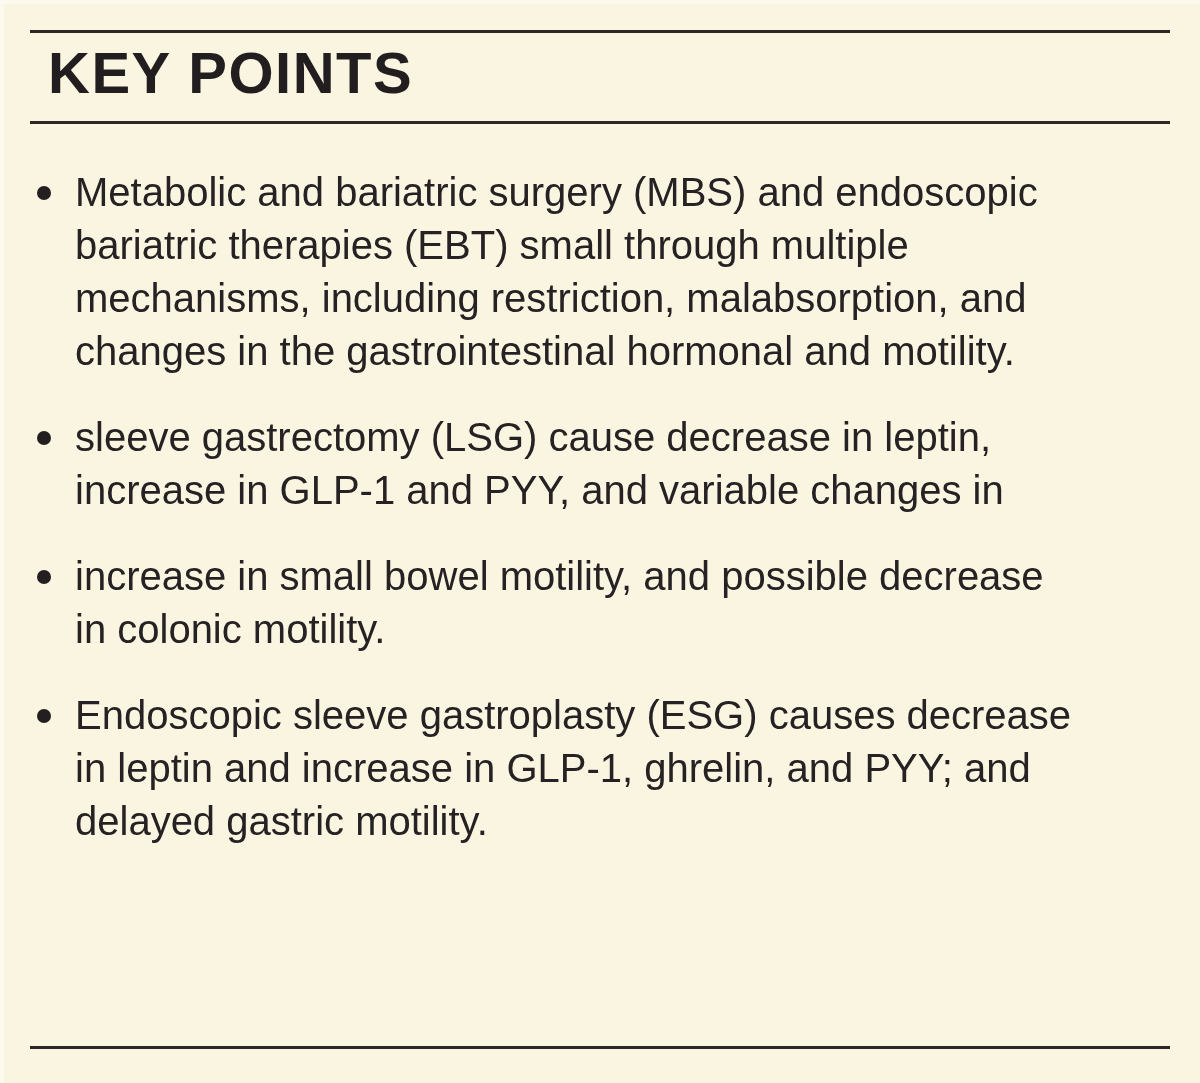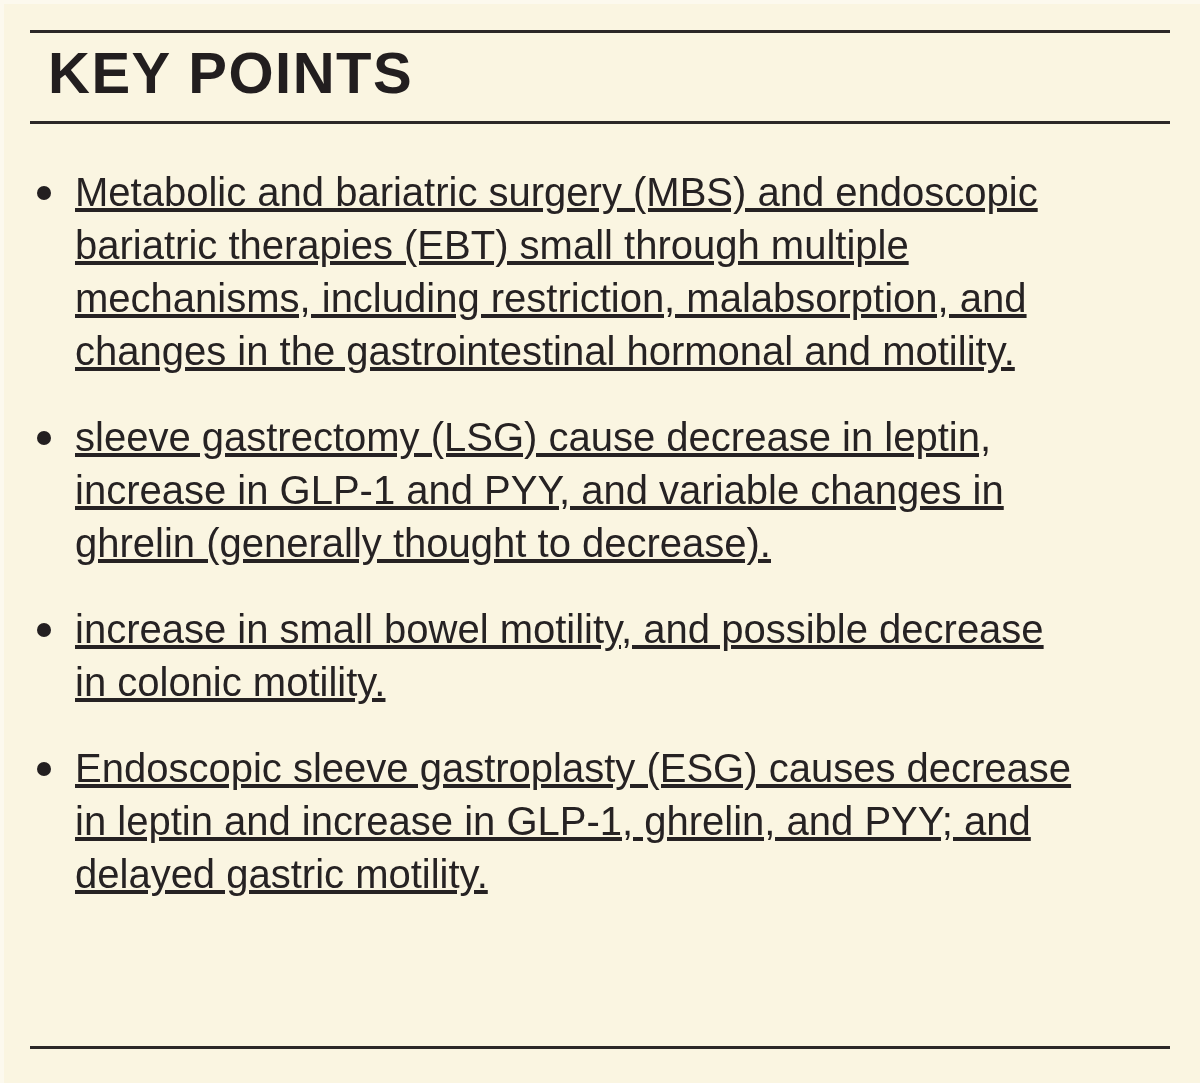--- a/index.html
+++ b/index.html
@@ -59,21 +59,20 @@
     width: 14px;
     height: 14px;
     border-radius: 50%;
     background: #231F20;
   }
   .line {
     font-size: 40px;
     line-height: 53px;
     white-space: nowrap;
     color: #262223;
-    text-decoration: underline;
   }
 </style>
 </head>
 <body>
 
 <div class="page">
 
   <div class="rule rule-top"></div>
 
   <h1 class="heading">KEY POINTS</h1>
@@ -90,21 +89,20 @@
         <div class="line">mechanisms, including restriction, malabsorption, and</div>
         <div class="line">changes in the gastrointestinal hormonal and motility.</div>
       </div>
     </li>
 
     <li>
       <span class="dot"></span>
       <div class="lines">
         <div class="line">sleeve gastrectomy (LSG) cause decrease in leptin,</div>
         <div class="line">increase in GLP-1 and PYY, and variable changes in</div>
-        <div class="line">ghrelin (generally thought to decrease).</div>
       </div>
     </li>
 
     <li>
       <span class="dot"></span>
       <div class="lines">
         <div class="line">increase in small bowel motility, and possible decrease</div>
         <div class="line">in colonic motility.</div>
       </div>
     </li>

